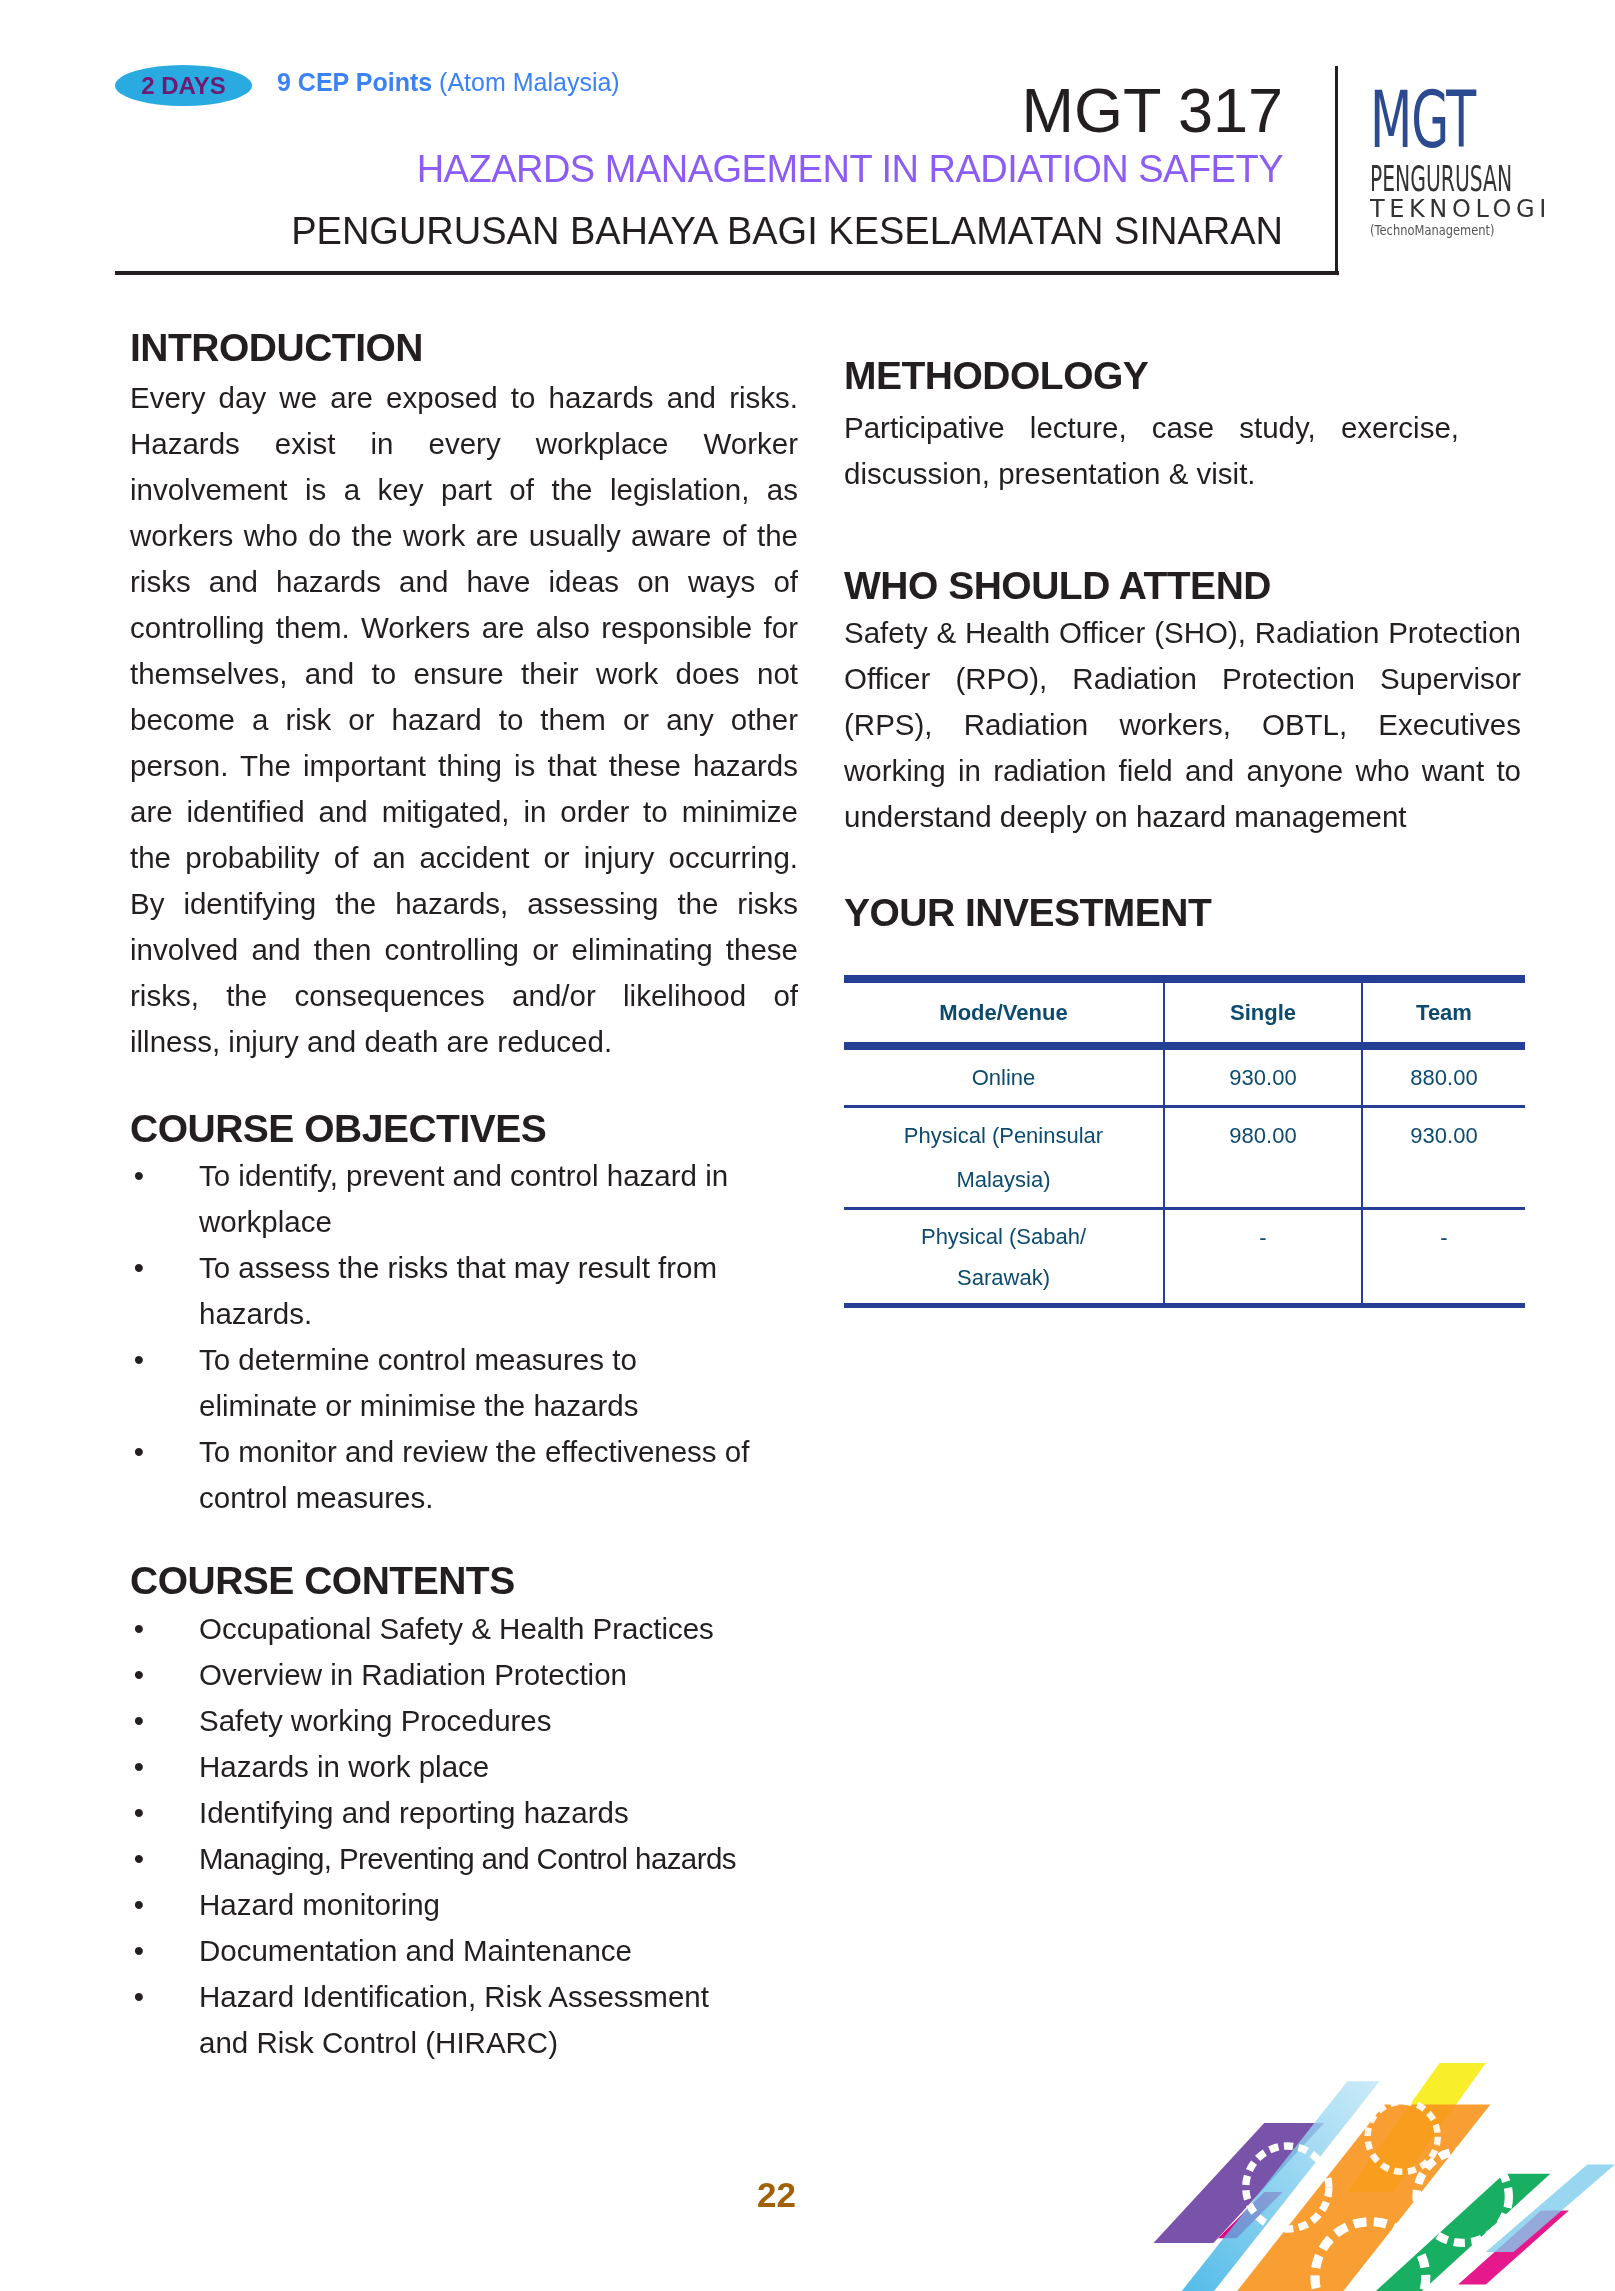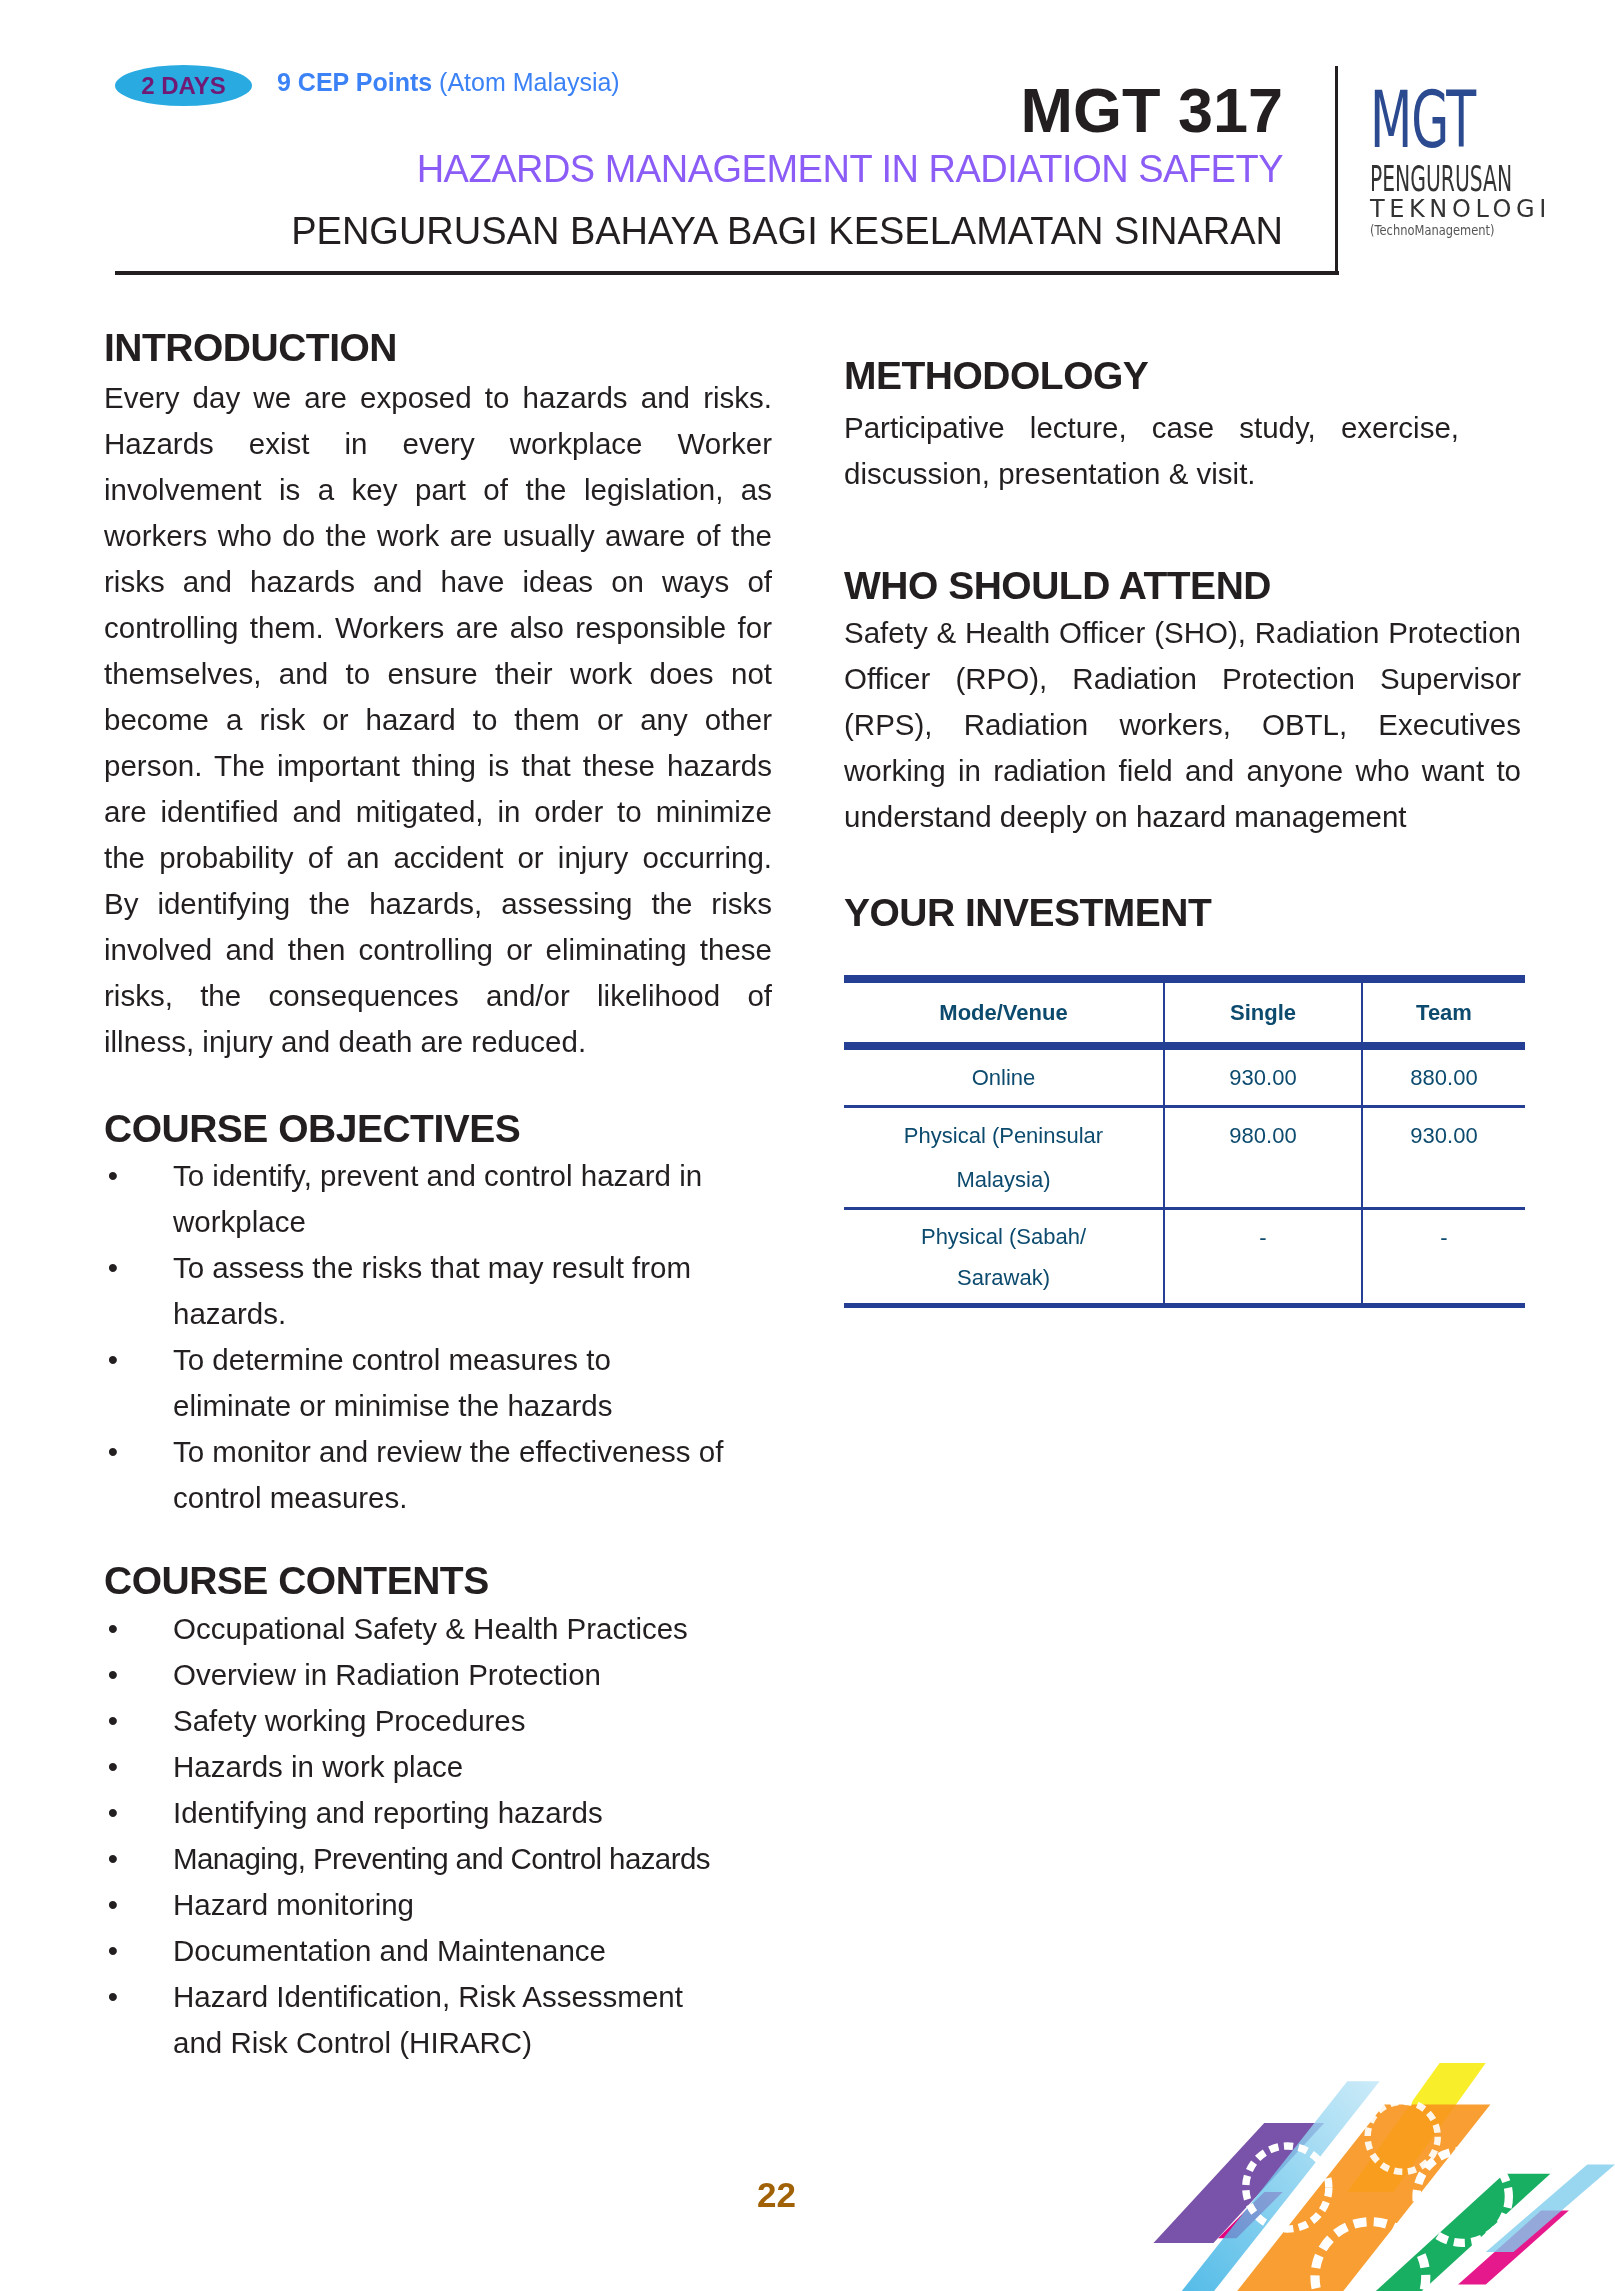--- a/index.html
+++ b/index.html
@@ -6,37 +6,37 @@
   body { width:1615px; height:2292px; position:relative; overflow:hidden;
          font-family:"Liberation Sans", "DejaVu Sans", sans-serif; color:#231f20; }
   .abs { position:absolute; }
 
   
   .days-pill { left:115px; top:65px; width:137px; height:41px; border-radius:50%;
                background:#29abe2; color:#701a75; font-weight:bold; font-size:24px;
                display:flex; align-items:center; justify-content:center; letter-spacing:0px; }
   .cep { left:277px; top:68px; font-size:25px; color:#3b82f6; white-space:nowrap; }
   .cep b { font-weight:bold; }
-  .course-code { right:332px; top:74px; font-size:63px; font-weight:bold; color:#231f20; text-align:right; white-space:nowrap; }
+  .course-code { right:332px; top:74px; font-size:63px; font-weight:normal; color:#231f20; text-align:right; white-space:nowrap; }
   .title-en { right:332px; top:148px; font-size:38px; font-weight:normal; color:#8b5cf6; text-align:right; white-space:nowrap; letter-spacing:-0.5px; }
   .title-ms { right:332px; top:210px; font-size:38px; color:#231f20; text-align:right; white-space:nowrap; }
   .hrule { left:115px; top:271px; width:1224px; height:3.7px; background:#231f20; }
   .vrule { left:1335px; top:66px; width:2.8px; height:209px; background:#231f20; }
 
   
   .logo { left:1370px; top:83px; width:175px; height:185px; }
   .logo .mgt { font-family:"DejaVu Sans", sans-serif; font-size:79px; color:#2b4a8f; line-height:74px;
                transform:scaleX(0.62); transform-origin:left top; letter-spacing:-1.8px; white-space:nowrap; }
   .logo .l2 { font-family:"DejaVu Sans", sans-serif; font-size:35px; color:#333; line-height:37px; margin-top:3.7px;
               transform:scaleX(0.58); transform-origin:left top; white-space:nowrap; }
   .logo .l3 { font-family:"DejaVu Sans", sans-serif; font-size:24px; color:#333; letter-spacing:4.6px; line-height:26px; margin-top:-1.8px; white-space:nowrap; }
   .logo .l4 { font-family:"DejaVu Sans", sans-serif; font-size:14px; color:#555; line-height:16.6px; white-space:nowrap; transform:scaleX(0.82); transform-origin:left top; }
 
   
-  .col-left { left:104px; top:325px; width:668px; }
+  .col-left { left:130px; top:325px; width:668px; }
   .col-right { left:844px; top:353px; width:677px; }
   h2.section { margin:0; font-size:39px; font-weight:bold; color:#231f20; letter-spacing:-0.5px; line-height:46px; }
   p.body { margin:0; font-size:29.5px; line-height:46px; text-align:justify; text-align-last:left; color:#231f20; }
 
   ul.bullets { list-style:none; margin:0; padding:0; }
   ul.bullets li { position:relative; padding-left:69px; font-size:29.5px; line-height:46px; color:#231f20; }
   ul.bullets li .dot { position:absolute; left:3.7px; top:0; font-size:29.5px; }
   ul.bullets li .txt { display:block; }
 
   

